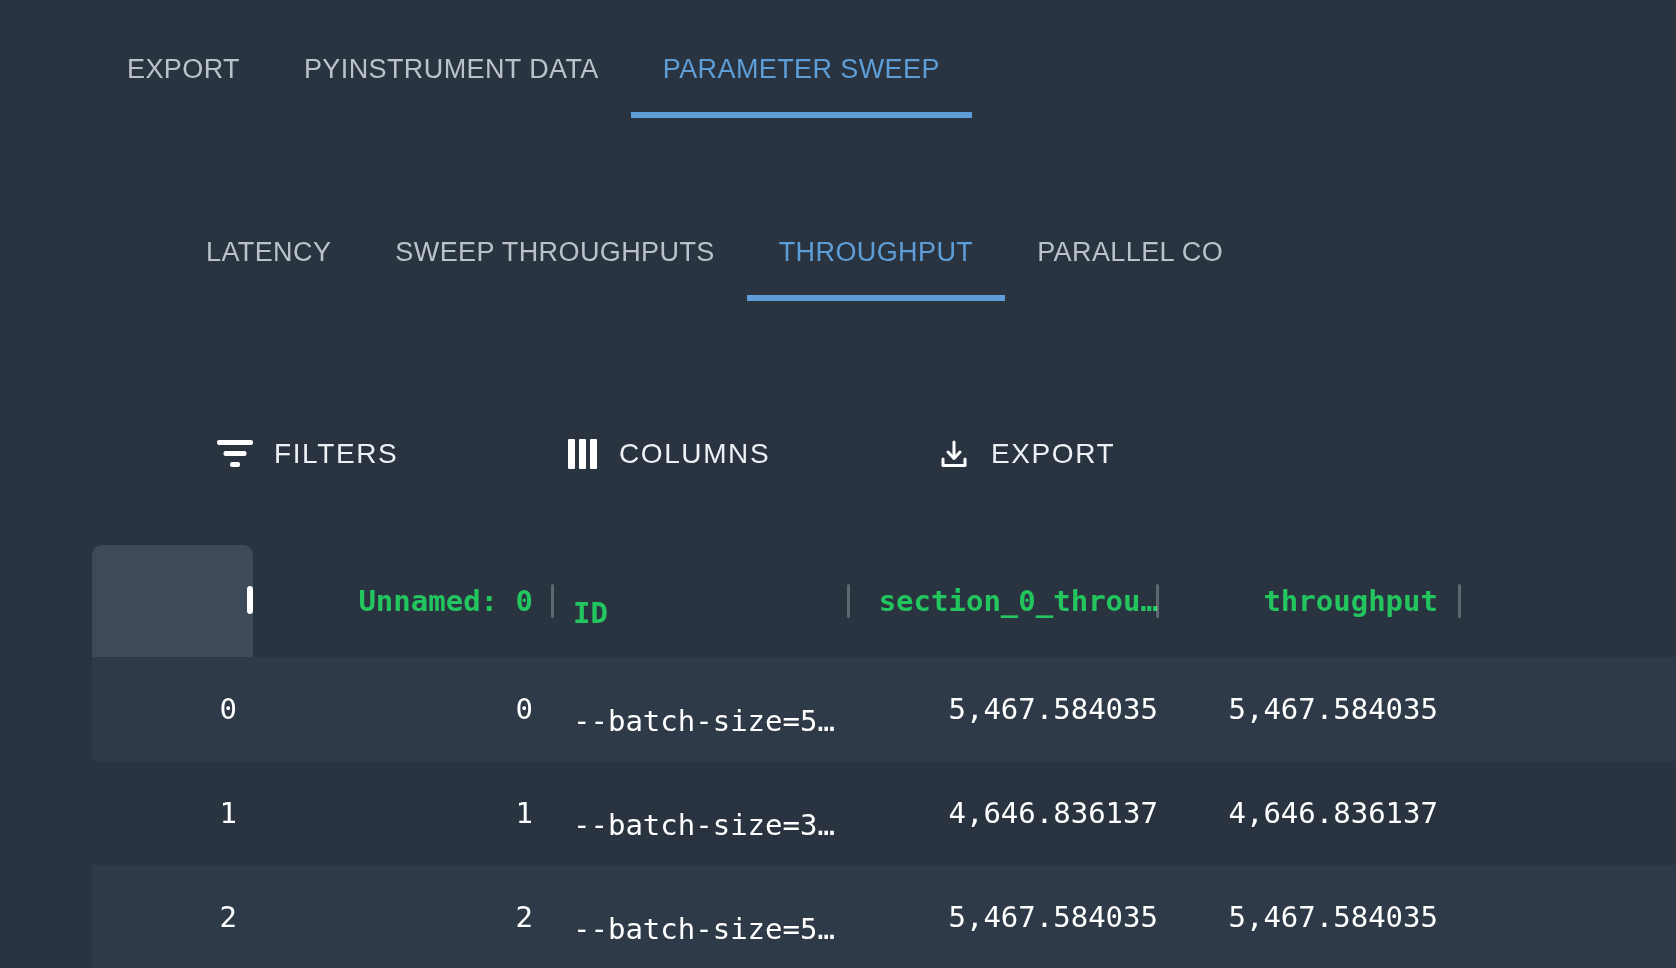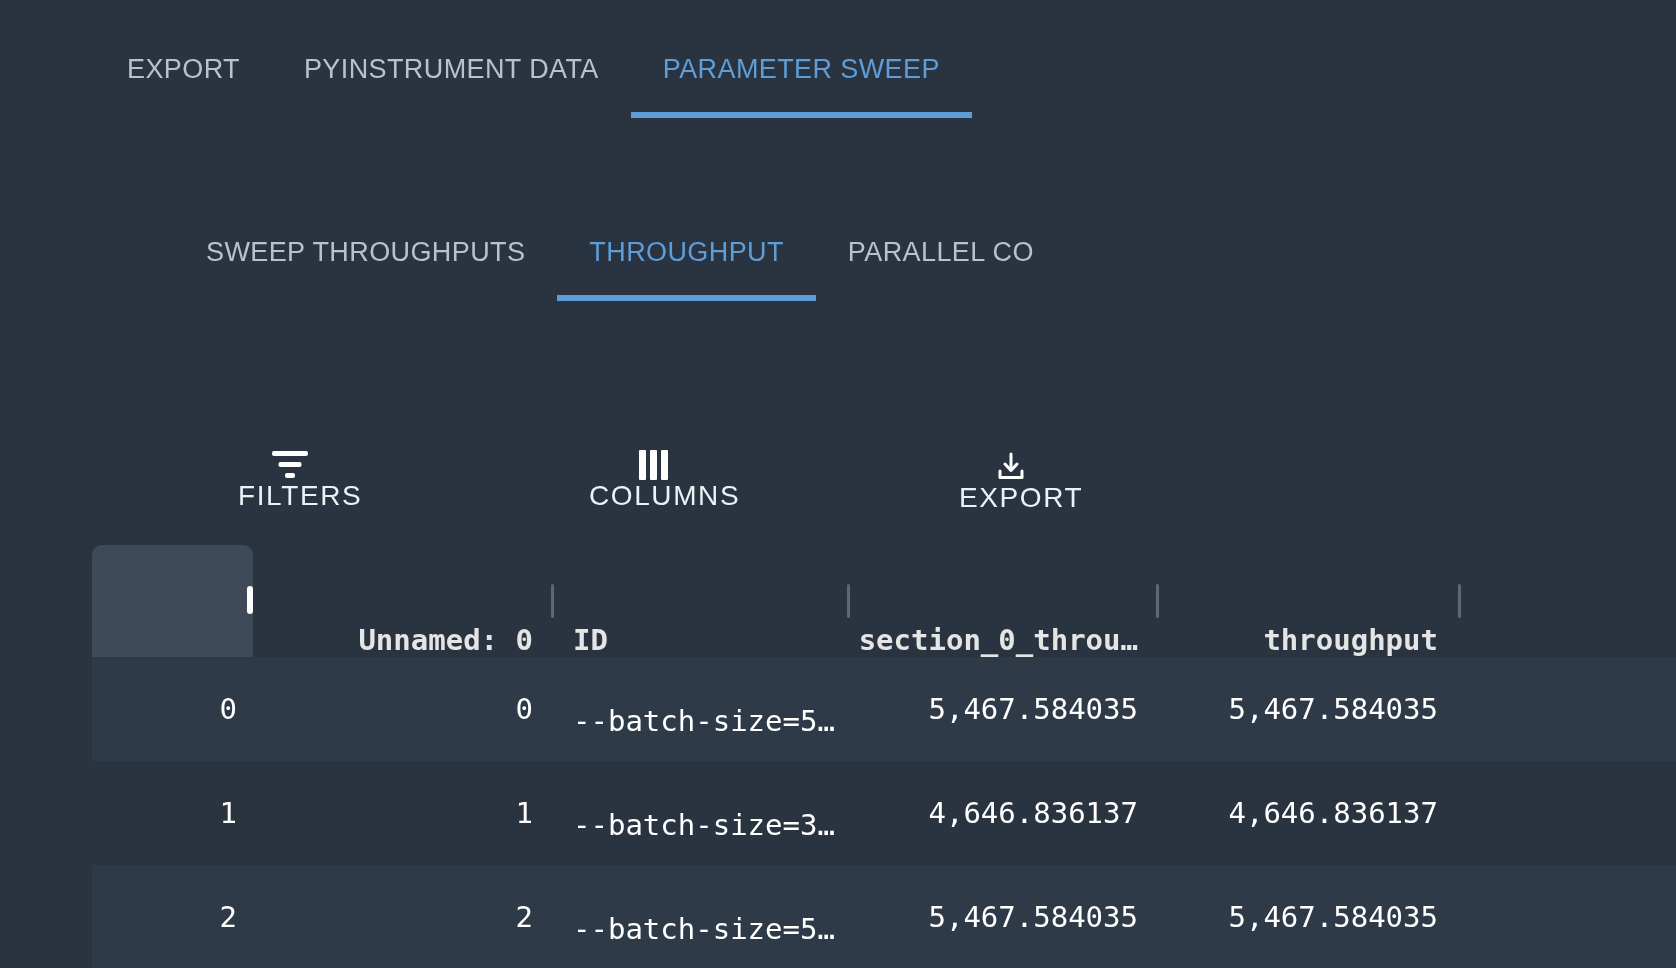--- a/index.html
+++ b/index.html
@@ -18,22 +18,22 @@
     font-size:27px;font-weight:500;letter-spacing:0.4px;
     color:#b9c2cc;white-space:nowrap;cursor:pointer;
   }
   .tab.active{color:#5d9ed9;}
   .tab.active::after{
     content:"";position:absolute;left:0;right:0;bottom:-1px;height:6px;background:#5d9ed9;
   }
 
   
   .tbtn{
-    position:absolute;top:450px;height:64px;display:flex;align-items:center;
-    color:#edf1f5;font-size:28px;font-weight:500;letter-spacing:1.6px;cursor:pointer;flex-direction:column;
+    position:absolute;top:422px;height:64px;display:flex;align-items:center;
+    color:#edf1f5;font-size:28px;font-weight:500;letter-spacing:1.6px;cursor:pointer;
   }
   #btn-filters{left:217px;}
   #btn-columns{left:568px;}
   #btn-export{left:938px;}
   .tbtn .lbl{margin-left:21px;}
 
   
   .icon-filter{position:relative;width:36px;height:30px;}
   .icon-filter span{position:absolute;left:50%;transform:translateX(-50%);height:5px;background:#fff;border-radius:2px;}
   .icon-filter span:nth-child(1){top:1px;width:36px;}
@@ -44,28 +44,28 @@
   .icon-columns{display:flex;gap:4px;width:30px;height:30px;}
   .icon-columns span{width:7px;height:30px;background:#fff;border-radius:1px;}
 
   
   #grid-headercell-hl{
     position:absolute;left:92px;top:545px;width:161px;height:112px;
     background:#3e4a58;border-radius:10px 10px 0 0;
   }
   #grid-header{
     position:absolute;left:92px;top:545px;width:1584px;height:112px;
-    display:flex;align-items:flex-end;
-    font-family:"DejaVu Sans Mono",monospace;font-size:29px;font-weight:700;color:#e5e5e5;
+    display:flex;align-items:center;
+    font-family:"DejaVu Sans Mono",monospace;font-size:29px;font-weight:700;color:#22c55e;
   }
   .hcell,.cell{box-sizing:border-box;white-space:nowrap;overflow:hidden;}
   .c0{width:161px;text-align:right;padding-right:16px;}
   .c1{width:300px;text-align:right;padding-right:20px;}
   .c2{width:296px;text-align:left;padding-left:20px;margin-top:24px;}
-  .c3{width:309px;text-align:right;padding-right:20px;}
+  .c3{width:309px;text-align:right;}
   .c4{width:302px;text-align:right;padding-right:22px;}
 
   .vsep{position:absolute;width:3px;height:34px;top:584px;background:rgba(255,255,255,0.25);border-radius:2px;}
   #sep-1{left:551px;} #sep-2{left:847px;} #sep-3{left:1156px;} #sep-4{left:1458px;}
   #resize-handle{
     position:absolute;left:247px;top:586px;width:6px;height:28px;background:#ffffff;border-radius:3px;cursor:col-resize;
   }
 
   .grow{
     position:absolute;left:92px;width:1584px;height:104px;
@@ -80,20 +80,21 @@
 
 <div id="screen">
 
   <div id="tabs-primary" class="tabrow">
     <div class="tab">EXPORT</div>
     <div class="tab">PYINSTRUMENT DATA</div>
     <div class="tab active">PARAMETER SWEEP</div>
   </div>
 
   <div id="tabs-secondary" class="tabrow">
+    <div class="tab">LATENCY</div>
     <div class="tab">SWEEP THROUGHPUTS</div>
     <div class="tab active">THROUGHPUT</div>
     <div class="tab">PARALLEL CO</div>
   </div>
 
   <div class="tbtn" id="btn-filters">
     <span class="icon-filter">
         <span></span>
         <span></span>
         <span></span>

